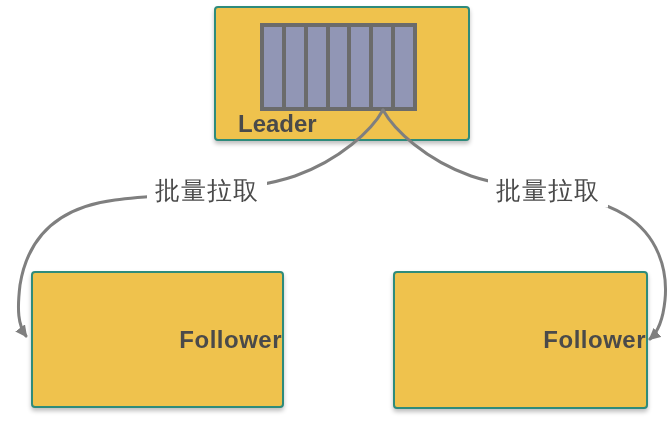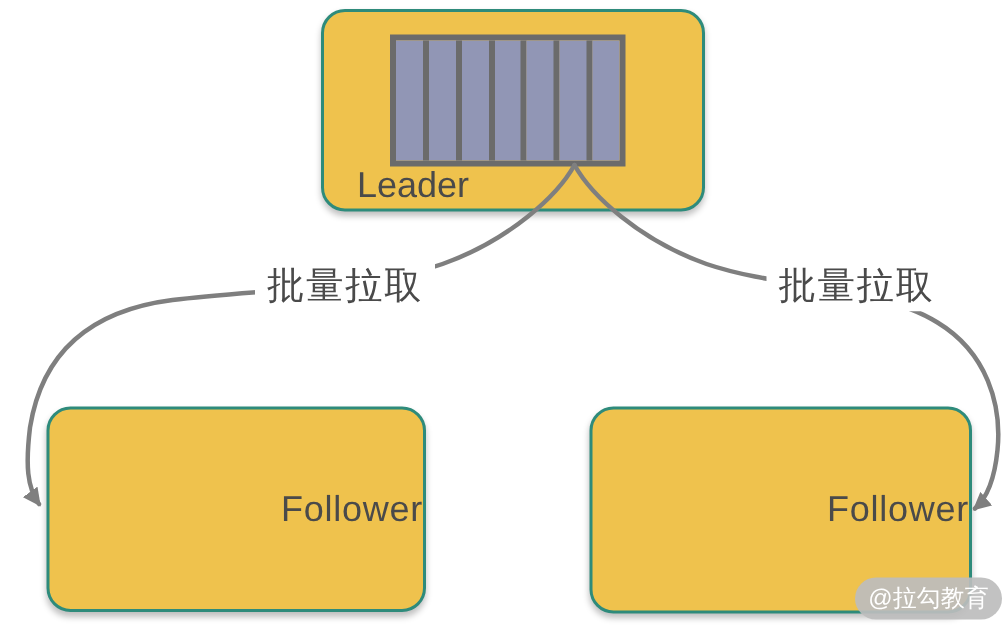--- a/index.html
+++ b/index.html
@@ -12,44 +12,44 @@
     --watermark-bg:rgba(189,189,189,0.92);
     --watermark-text:#FFFFFF;
   }
   html,body{margin:0;padding:0;background:#fff;}
   #canvas{
     position:relative;width:671px;height:421px;background:#fff;overflow:hidden;
     font-family:"Liberation Sans","DejaVu Sans",sans-serif;
   }
   .node{
     position:absolute;background:var(--box-fill);
-    border:2px solid var(--box-border);border-radius:16px;
+    border:2px solid var(--box-border);border-radius:4px;
     box-shadow:0 3px 4px rgba(0,0,0,0.25);
-    box-sizing:border-box;z-index:1;
+    box-sizing:border-box;z-index:1;font-weight:bold;
   }
   .leader-box{left:214px;top:6px;width:256px;height:135px;}
   .partition-grid{
     position:absolute;left:44px;top:15px;width:149px;height:80px;
     border:4px solid var(--grid-border);display:flex;
   }
   .partition-cell{flex:1;background:var(--grid-fill);border-right:4px solid var(--grid-border);}
   .partition-cell:last-child{border-right:none;}
   .leader-label{
     position:absolute;left:22px;bottom:1px;font-size:24px;color:var(--text-color);
   }
   .follower-left{left:31px;top:271px;width:253px;height:137px;}
   .follower-right{left:393px;top:271px;width:255px;height:138px;}
   .follower-box{display:flex;align-items:center;justify-content:flex-end;}
   .follower-label{font-size:24px;color:var(--text-color);letter-spacing:0.5px;}
   #edges-svg{position:absolute;left:0;top:0;z-index:2;pointer-events:none;}
   .edge-path{fill:none;stroke:var(--line-color);stroke-width:3;stroke-linecap:round;}
   .edge-label{
     position:absolute;z-index:3;transform:translate(-50%,-50%);
     background:#fff;padding:1px 8px;font-size:25px;color:var(--text-color);
-    white-space:nowrap;letter-spacing:1px;margin-left:23px;
+    white-space:nowrap;letter-spacing:1px;
   }
   .edge-label-left{left:207px;top:190px;}
   .edge-label-right{left:548px;top:190px;}
   .watermark{
     position:absolute;left:570px;top:385px;width:98px;height:28px;border-radius:14px;
     background:var(--watermark-bg);color:var(--watermark-text);z-index:4;
     display:flex;align-items:center;justify-content:center;font-size:16px;
   }
 </style>
 </head>
@@ -91,17 +91,14 @@
     <path class="edge-path" d="M 383 110
              C 394 130, 426 160, 471 176
              C 521 193, 585 190, 625 215
              C 658 235, 668 270, 665 300
              C 663 320, 658 332, 650 339" marker-end="url(#arrowhead)"></path>
   </svg>
 
   <div class="edge-label edge-label-left">批量拉取</div>
   <div class="edge-label edge-label-right">批量拉取</div>
 
-  <div class="watermark">
-    <span>@拉勾教育</span>
-  </div>
 
 </div>
 
 </body></html>

